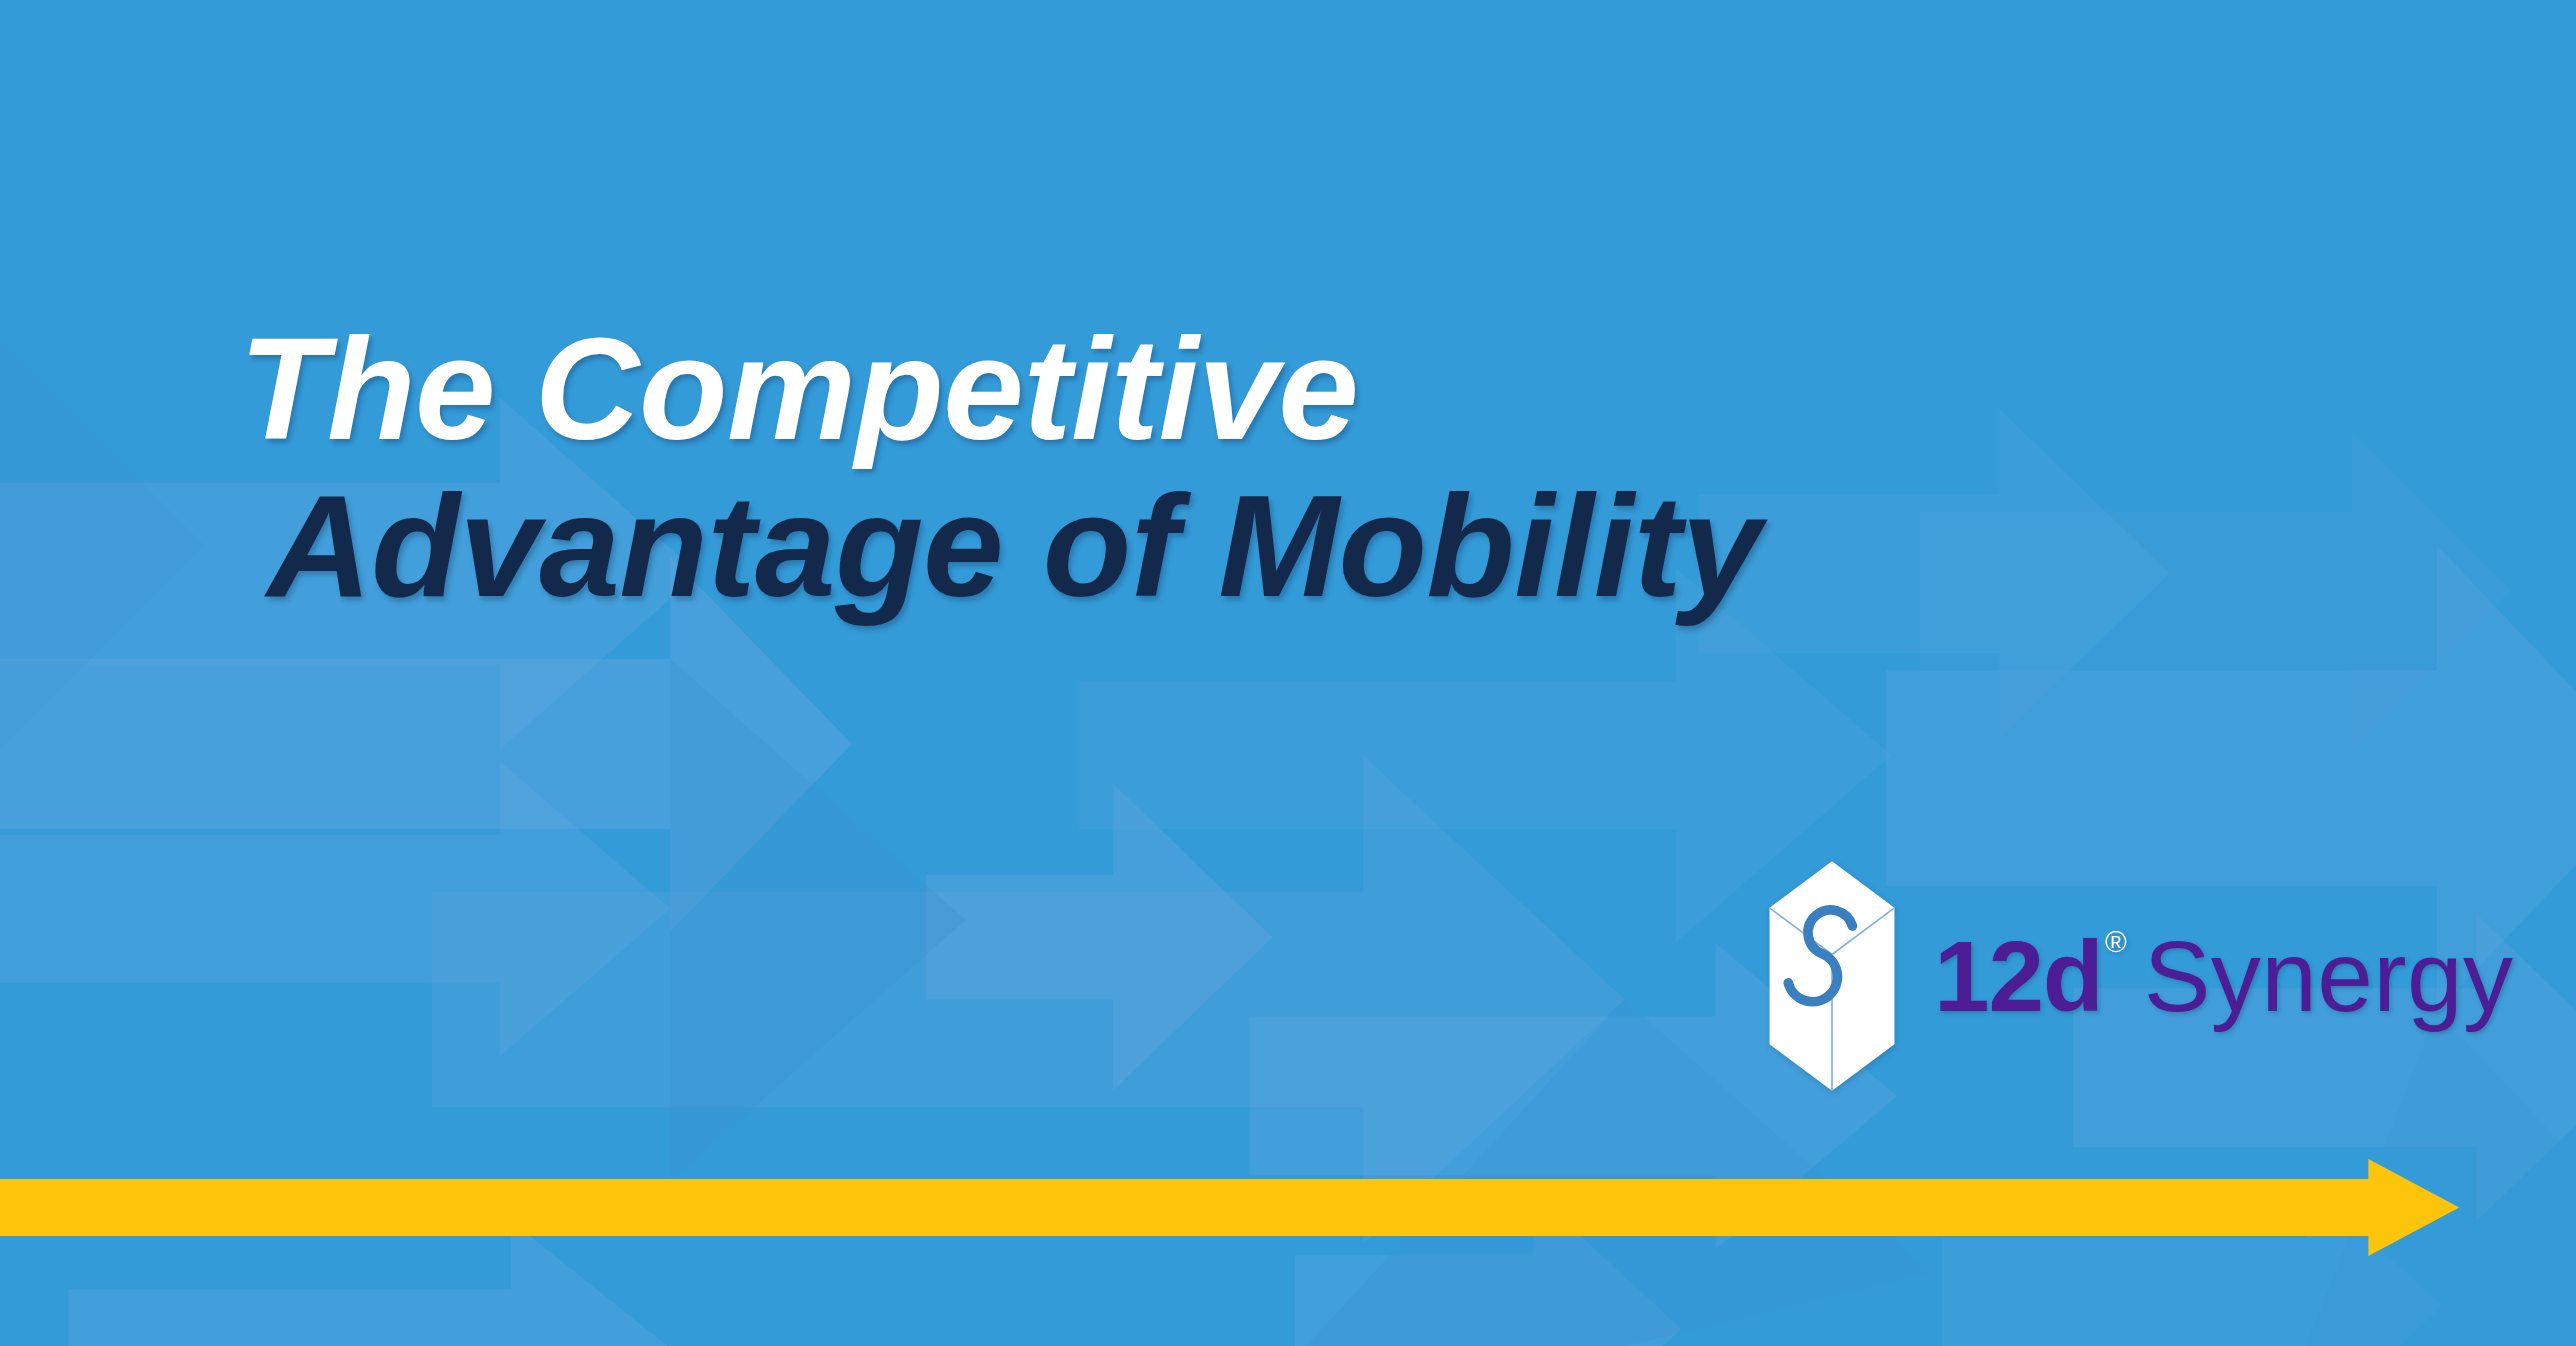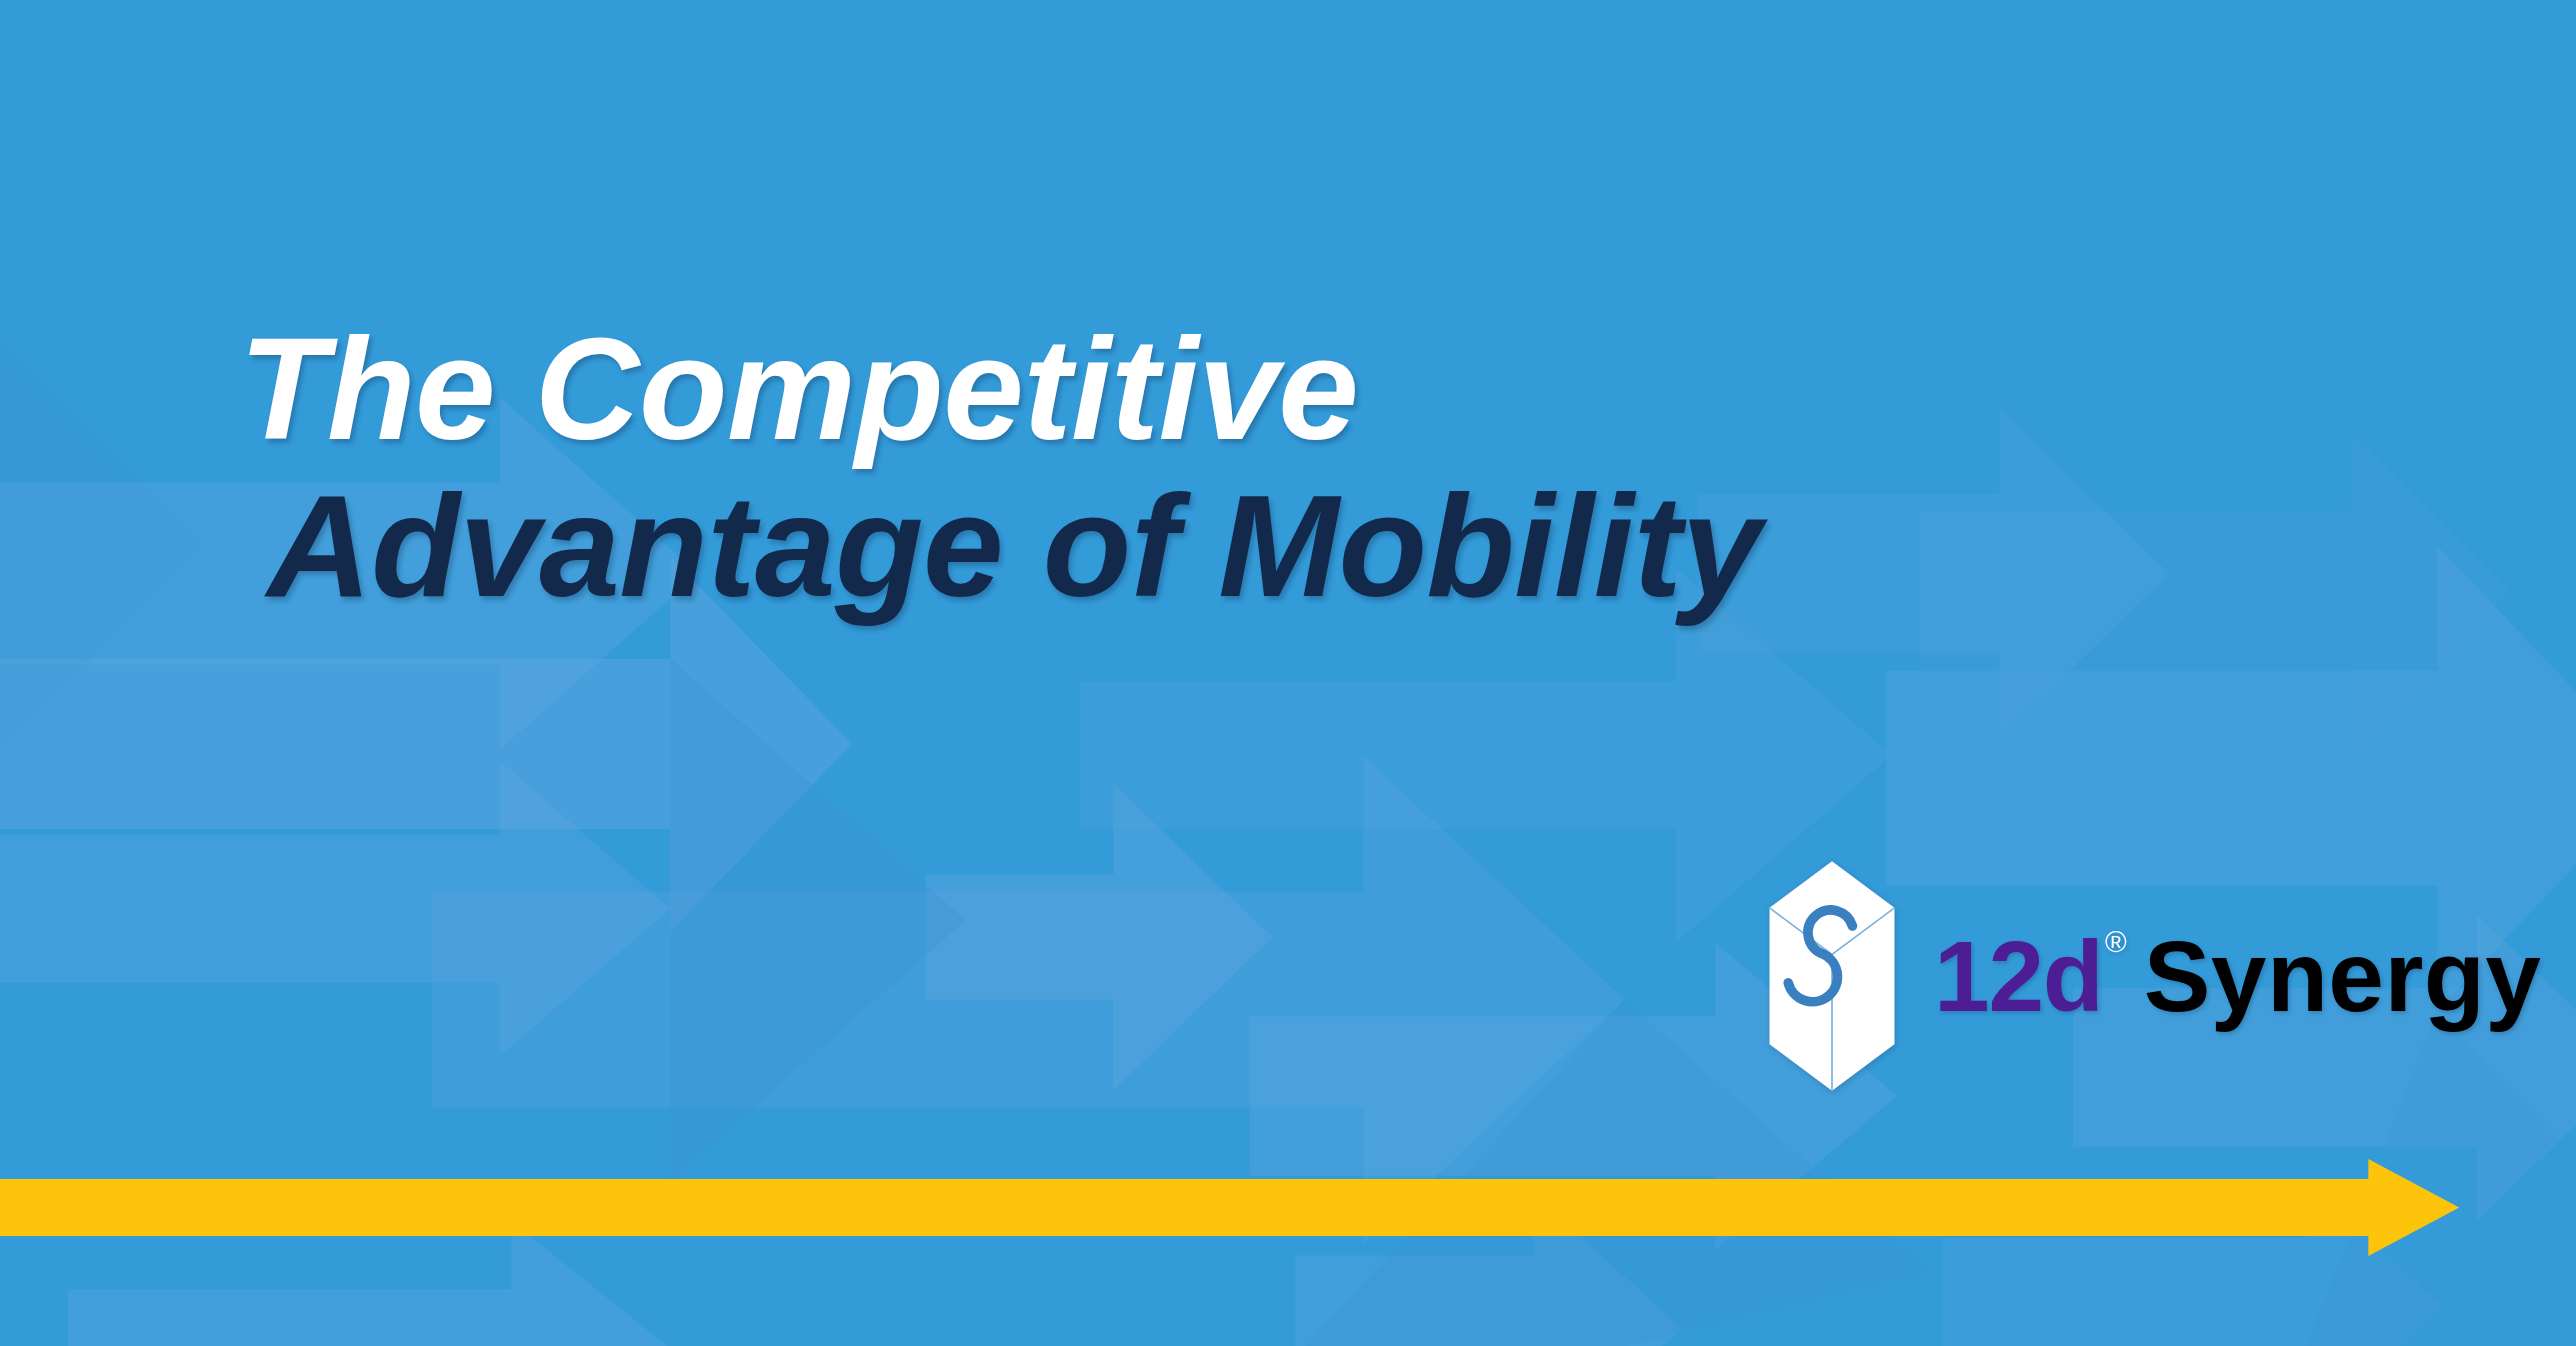--- a/index.html
+++ b/index.html
@@ -91,23 +91,23 @@
     color: #FFFFFF;
     font-size: 29.5px;
     font-weight: normal;
     line-height: 1;
     position: relative;
     top: -59px;
     left: 2.3px;
     margin-right: 19.3px;
   }
   .logo-synergy {
-    color: #000000;
+    color: #4c1d95;
     font-size: 100px;
-    font-weight: 700;
+    font-weight: 400;
     letter-spacing: 0.004em;
     line-height: 1;
     -webkit-text-stroke: 0px;
   }
 
   
   .yellow-arrow {
     position: absolute;
     left: 0;
     top: 1159px;

